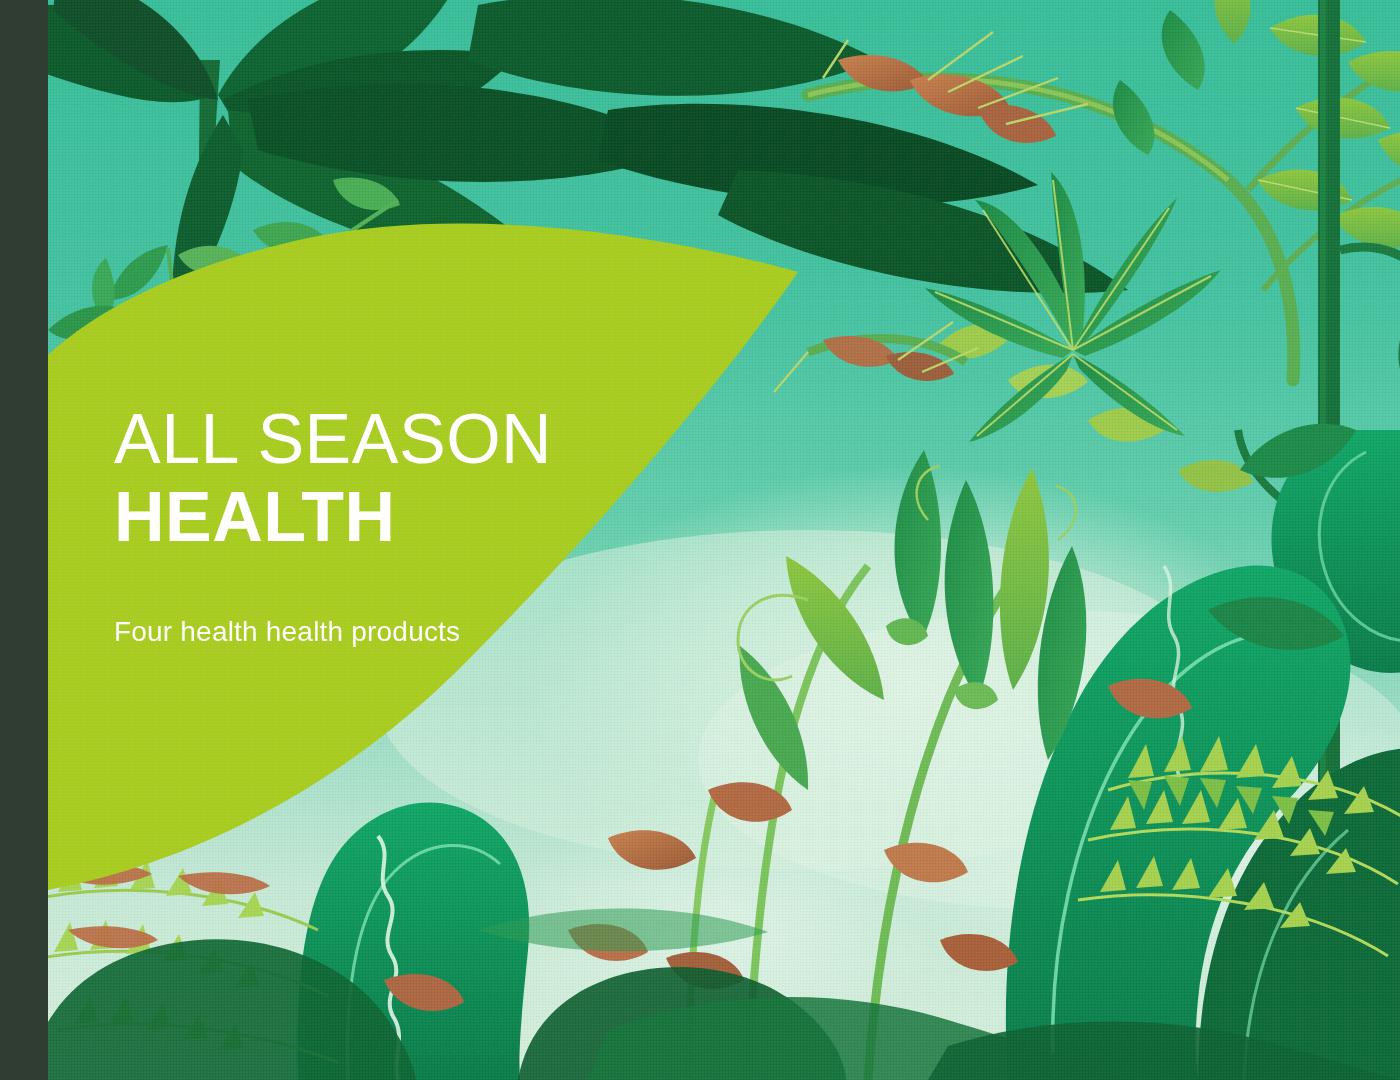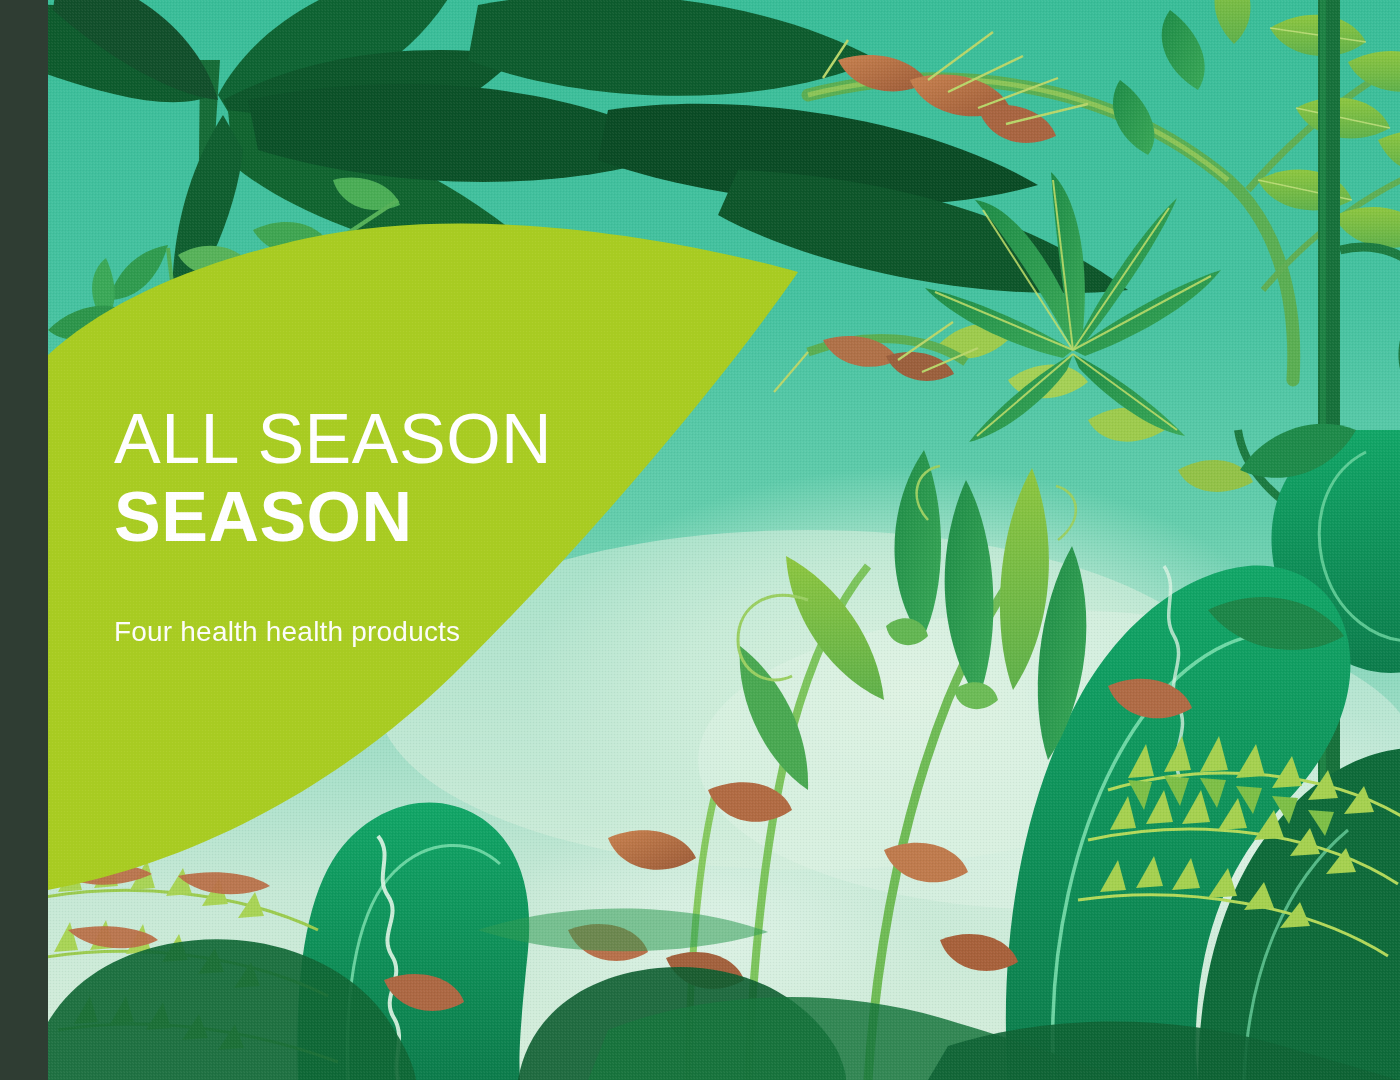--- a/index.html
+++ b/index.html
@@ -349,20 +349,20 @@
       <path d="M0,355
                C60,300 150,262 260,238
                C420,204 620,236 750,272
                C690,360 560,520 420,660
                C300,782 150,862 0,890
                Z" fill="#a9cc22"></path>
     </svg>
 
     <div class="panel-text">
       <div class="t1">ALL SEASON</div>
-      <div class="t2">SEASON</div>
+      <div class="t2">HEALTH</div>
       <div class="sub">Four health health products</div>
     </div>
   </div>
 
   <div class="dither" style="opacity:.35"></div>
 
 </div>
 
 </body></html>

